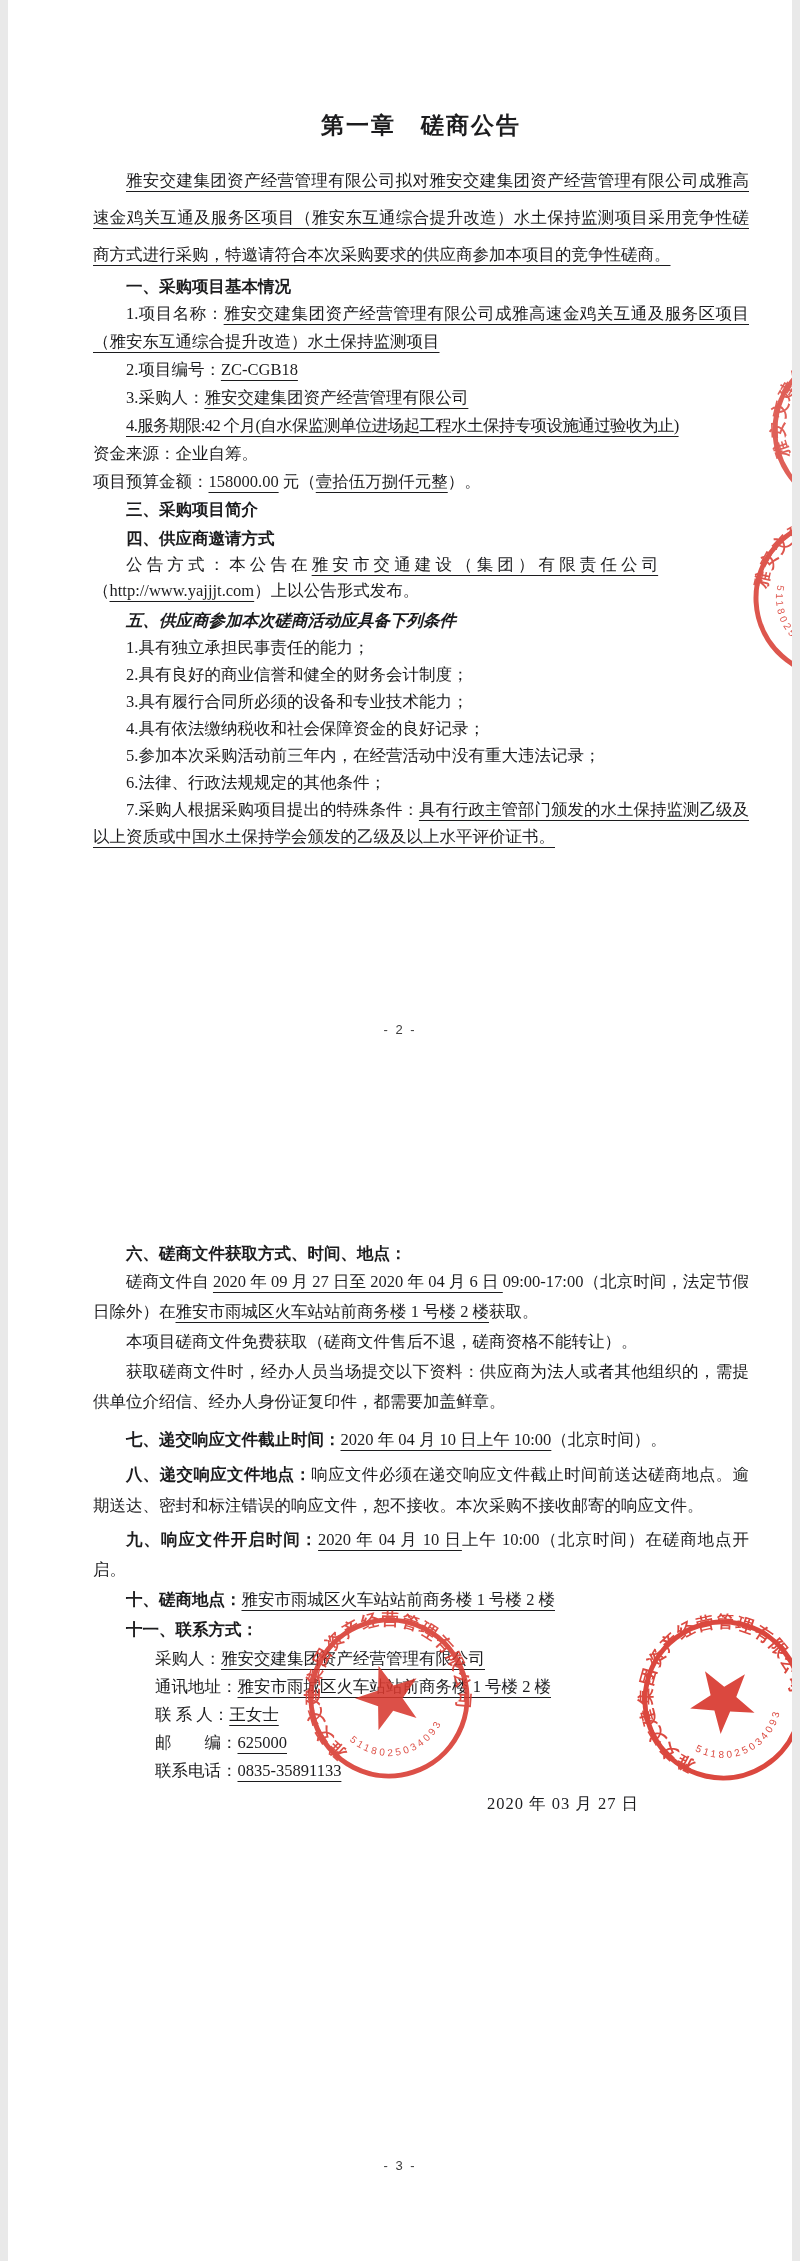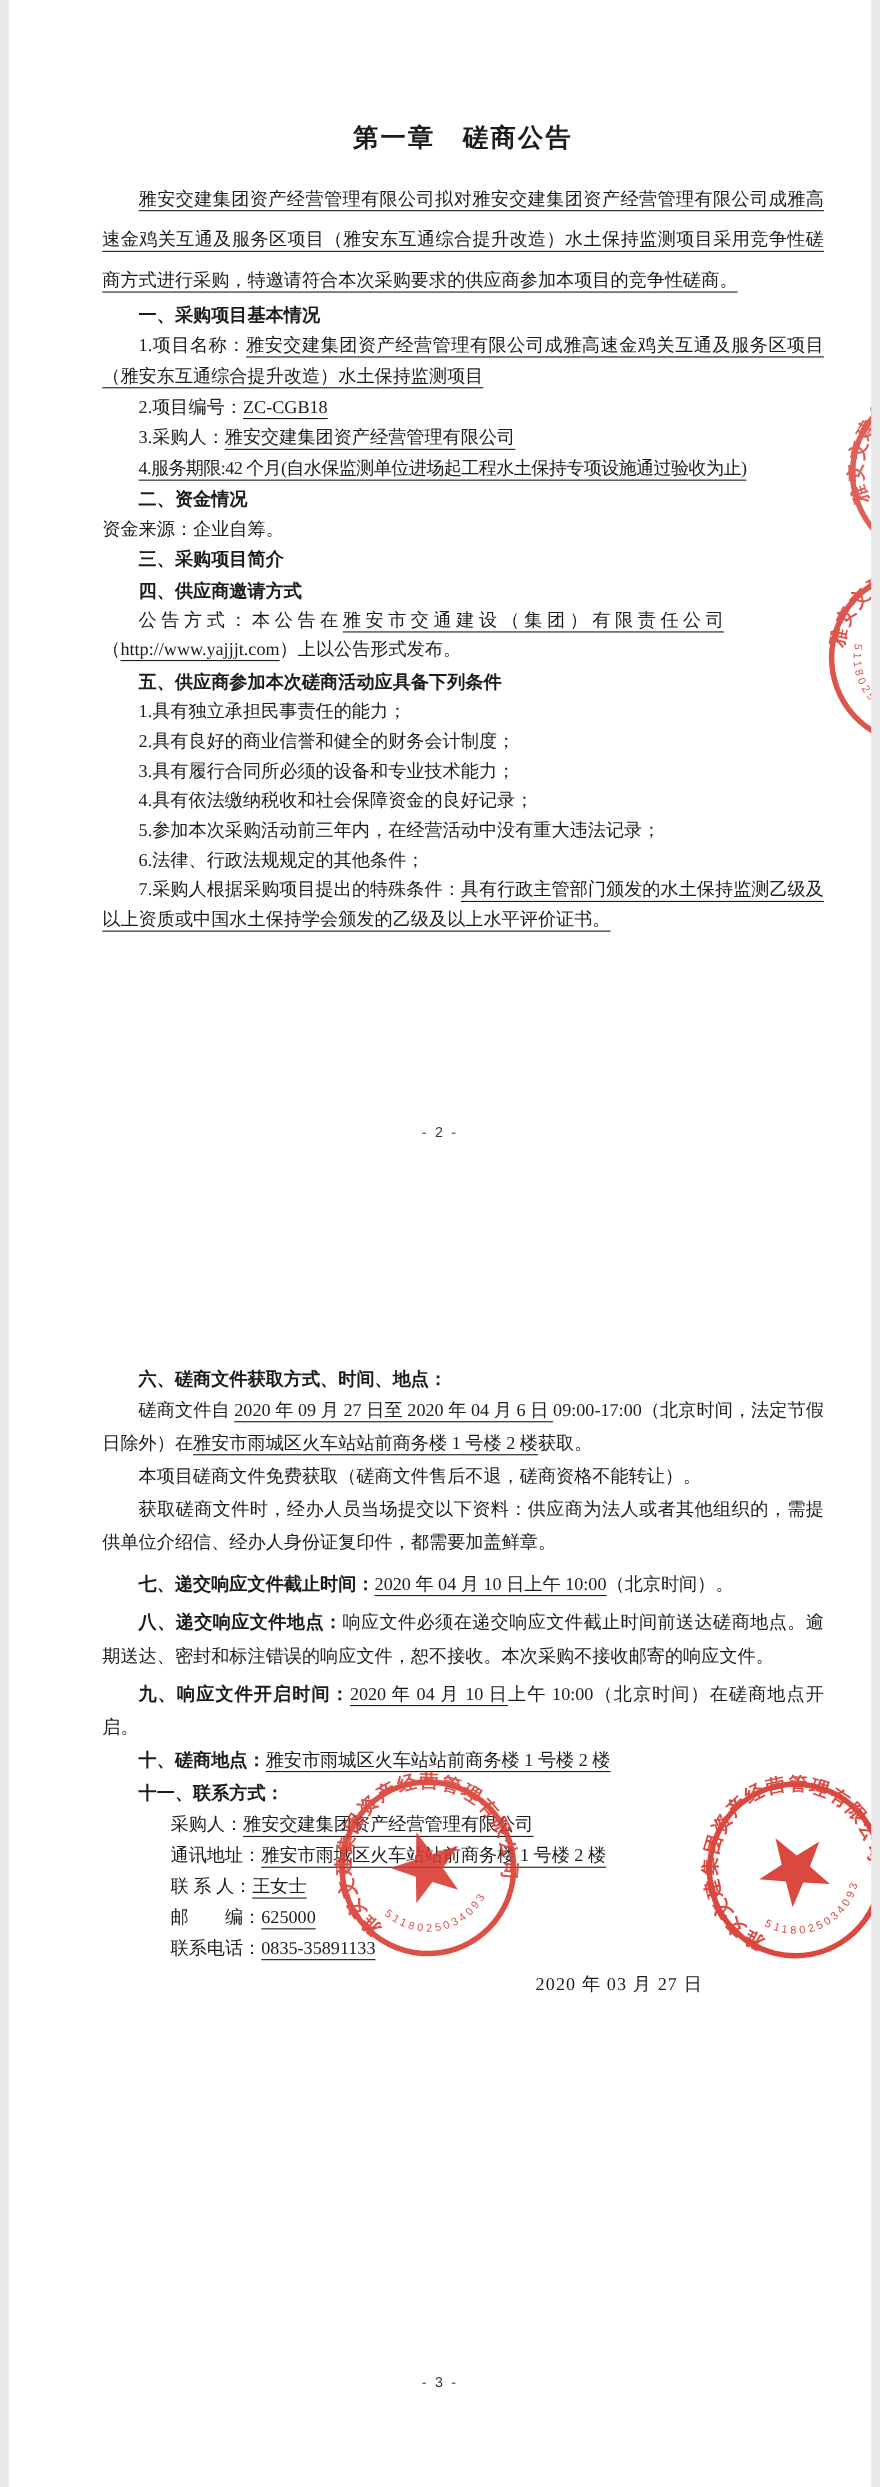--- a/index.html
+++ b/index.html
@@ -16,21 +16,21 @@
   p{margin:0;font-size:16.5px;text-align:justify;}
   .h{font-weight:700;line-height:27px;text-indent:2em;margin:0;font-size:16.5px;}
   .u{text-decoration:underline;text-underline-offset:5px;text-decoration-thickness:1px;}
   .intro{margin-top:14px;line-height:37px;text-indent:2em;}
   .s1p{line-height:28px;text-indent:2em;}
   .tight{white-space:nowrap;letter-spacing:-0.6px;text-indent:0;}
   .s2p{line-height:28px;}
   .s3p{line-height:30px;text-indent:2em;}
   .h4{margin-top:2px;}
   .s4p{line-height:26px;text-indent:2em;}
-  .h5{margin-top:3px;}
+  .h5{margin-top:3px;font-style:italic;}
   .s5p{line-height:27px;text-indent:2em;}
   .s6p{line-height:30px;text-indent:2em;}
   .s7p{margin-top:8px;line-height:30px;text-indent:2em;}
   .s8p{margin-top:4px;line-height:31px;text-indent:2em;}
   .s9p{margin-top:4px;line-height:30px;text-indent:2em;}
   .s10p{line-height:30px;text-indent:2em;}
   .s11h{line-height:30px;}
   .c{line-height:28px;margin-left:62px;}
   .b{font-weight:700;}
   .pnum{position:absolute;left:0;right:0;text-align:center;font-size:13px;color:#3c3c3c;letter-spacing:2px;font-family:"Liberation Sans",sans-serif;}
@@ -67,22 +67,22 @@
     <h1>第一章　磋商公告</h1>
 
     <p class="intro u">雅安交建集团资产经营管理有限公司拟对雅安交建集团资产经营管理有限公司成雅高速金鸡关互通及服务区项目（雅安东互通综合提升改造）水土保持监测项目采用竞争性磋商方式进行采购，特邀请符合本次采购要求的供应商参加本项目的竞争性磋商。</p>
 
     <p class="h">一、采购项目基本情况</p>
     <p class="s1p"><span>1.项目名称：</span><span class="u">雅安交建集团资产经营管理有限公司成雅高速金鸡关互通及服务区项目（雅安东互通综合提升改造）水土保持监测项目</span></p>
     <p class="s1p"><span>2.项目编号：</span><span class="u">ZC-CGB18</span></p>
     <p class="s1p"><span>3.采购人：</span><span class="u">雅安交建集团资产经营管理有限公司</span></p>
     <p class="s1p"><span class="u tight">4.服务期限:42 个月(自水保监测单位进场起工程水土保持专项设施通过验收为止)</span></p>
 
-    <p class="h">二、资金情况</p>
     <p class="s2p">资金来源：企业自筹。</p>
+    <p class="s2p"><span>项目预算金额：</span><span class="u">158000.00</span><span> 元（</span><span class="u">壹拾伍万捌仟元整</span><span>）。</span></p>
 
     <p class="h">三、采购项目简介</p>
 
     <p class="h h4">四、供应商邀请方式</p>
     <p class="s4p"><span>公 告 方 式 ： 本 公 告 在 </span><span class="u">雅 安 市 交 通 建 设 （ 集 团 ） 有 限 责 任 公 司</span><br><span>（</span><span class="u">http://www.yajjjt.com</span><span>）上以公告形式发布。</span></p>
 
     <p class="h h5">五、供应商参加本次磋商活动应具备下列条件</p>
     <p class="s5p">1.具有独立承担民事责任的能力；</p>
     <p class="s5p">2.具有良好的商业信誉和健全的财务会计制度；</p>
     <p class="s5p">3.具有履行合同所必须的设备和专业技术能力；</p>

